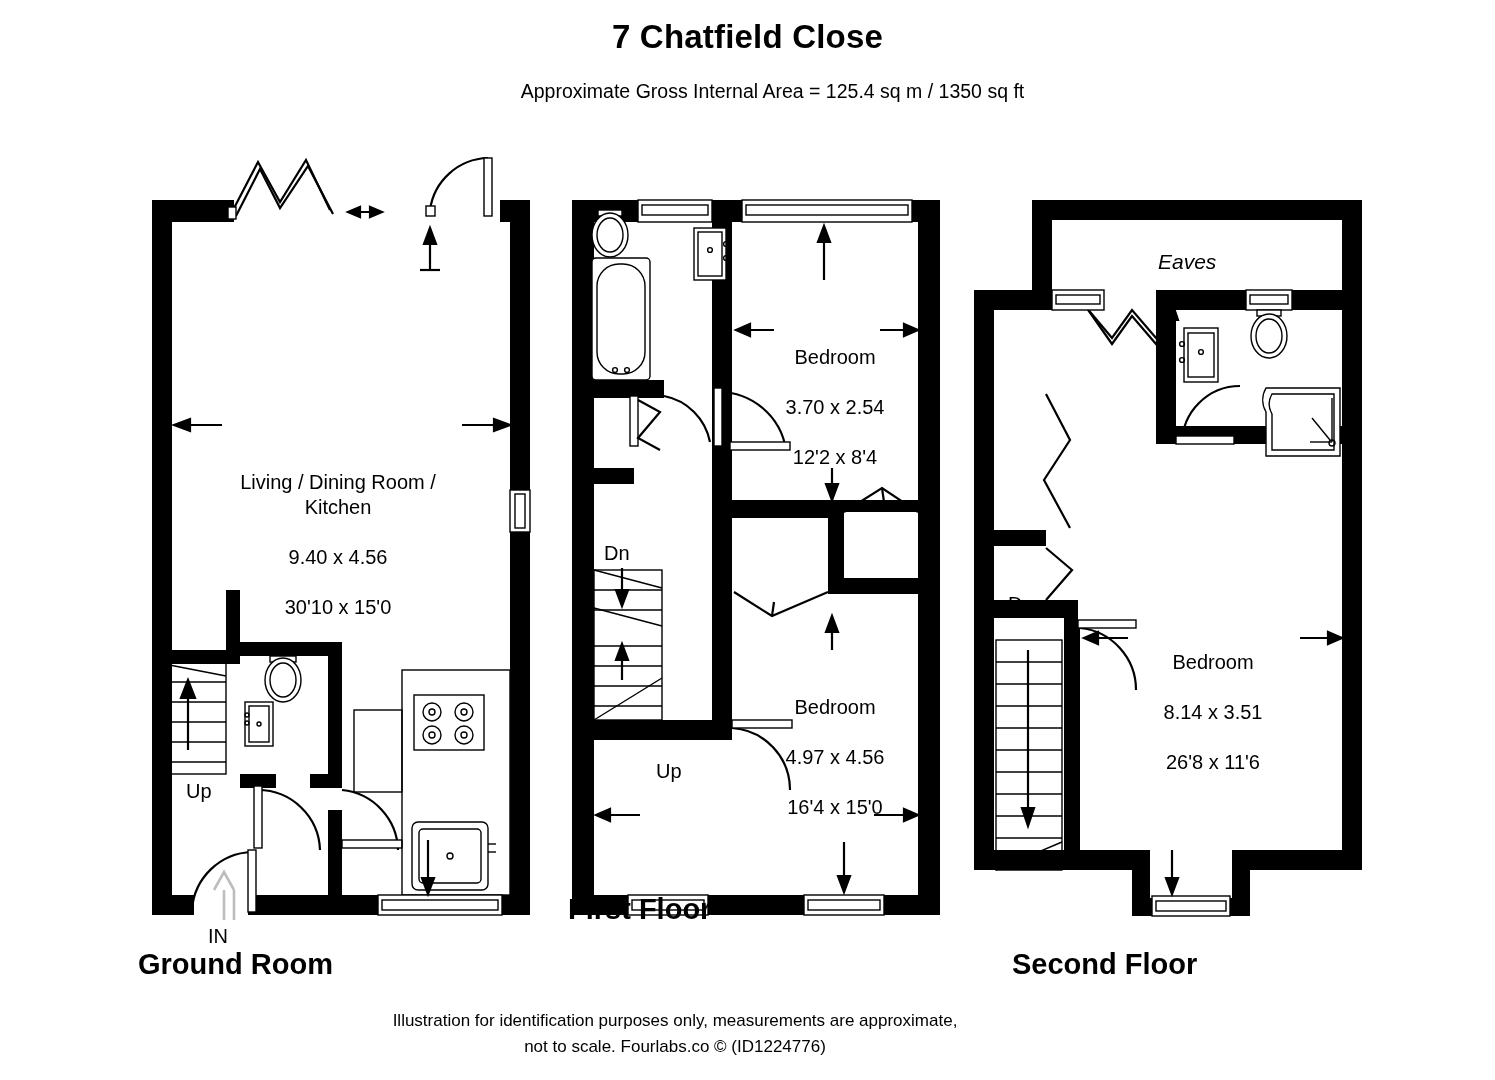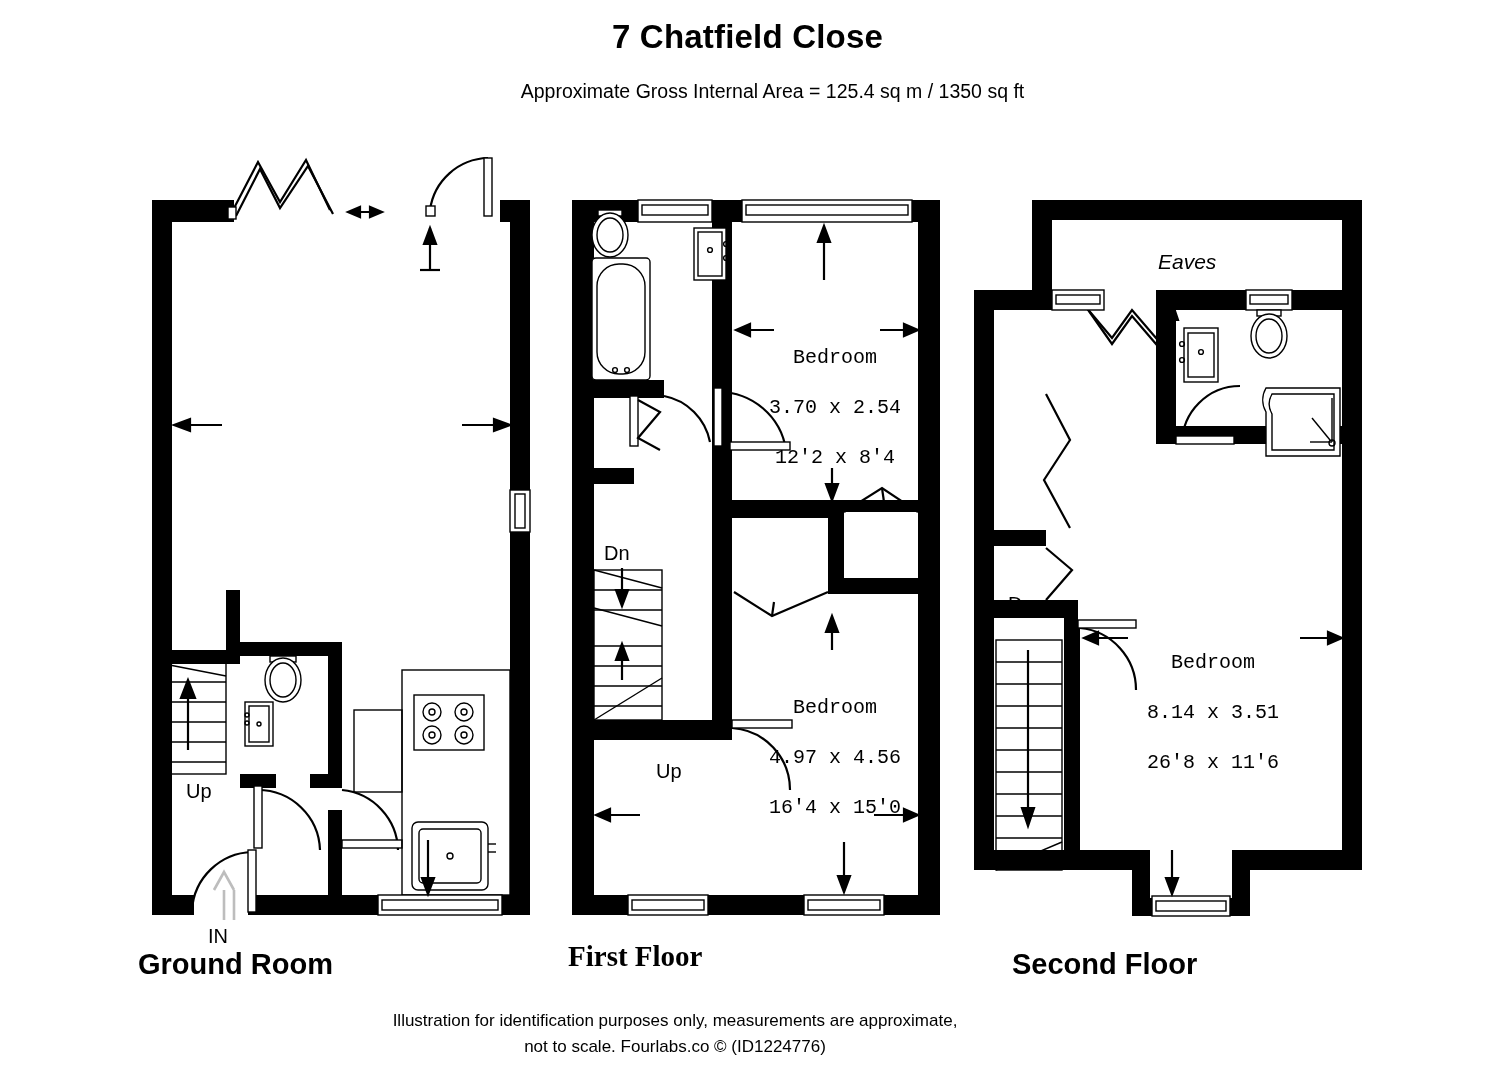--- a/index.html
+++ b/index.html
@@ -33,28 +33,27 @@
   
   .plan{position:absolute;}
   #plan-ground{left:130px;top:150px;width:420px;height:790px;}
   #plan-first {left:560px;top:150px;width:400px;height:790px;}
   #plan-second{left:960px;top:150px;width:420px;height:790px;}
 
   .floor-label{
     position:absolute;font-size:29px;font-weight:bold;white-space:nowrap;
   }
   #label-ground{left:138px;top:948px;}
-  #label-first {left:568px;top:940px;font-family:Liberation Serif, serif;}
+  #label-first {left:568px;top:893px;}
   #label-second{left:972px;top:948px;margin-left:40px;}
 
   
   .room-label{
     position:absolute;text-align:center;font-size:20px;line-height:25px;
     white-space:pre-line;
-    font-family:Liberation Mono, monospace;
   }
   .eaves-label{position:absolute;font-size:21px;font-style:italic;}
   .small-label{position:absolute;font-size:20px;}
 
   svg{display:block;}
   .wall{fill:#000000;}
   .thin{fill:none;stroke:#000000;stroke-width:1.4;}
   .thin2{fill:none;stroke:#000000;stroke-width:2.2;}
   .fix{fill:#ffffff;stroke:#000000;stroke-width:1.4;}
   .dimline{stroke:#000000;stroke-width:2.2;fill:none;}
@@ -220,20 +219,26 @@
         <rect class="fix" x="248" y="745" width="124" height="20"></rect>
         <rect class="fix" x="252" y="750" width="116" height="10"></rect>
       </g>
 
       <g class="dimline">
         <line x1="298" y1="690" x2="298" y2="738"></line>
         <polygon class="arrowfill" points="298,744 292,728 304,728"></polygon>
       </g>
     </svg>
 
+    <div class="room-label" style="left:58px;top:295px;width:300px;">
+      <span>Living / Dining Room /
+Kitchen</span><br>
+      <span>9.40 x 4.56</span><br>
+      <span>30'10 x 15'0</span>
+    </div>
     <div class="small-label" style="left:56px;top:630px;">Up</div>
     <div class="small-label" style="left:78px;top:775px;">IN</div>
   </div>
   <div class="floor-label" id="label-ground">Ground Room</div>
 
   <div class="plan" id="plan-first">
     <svg width="400" height="790" viewBox="0 0 400 790" xmlns="http://www.w3.org/2000/svg">
       <g>
 
         <rect class="wall" x="12" y="50" width="22" height="715"></rect>

